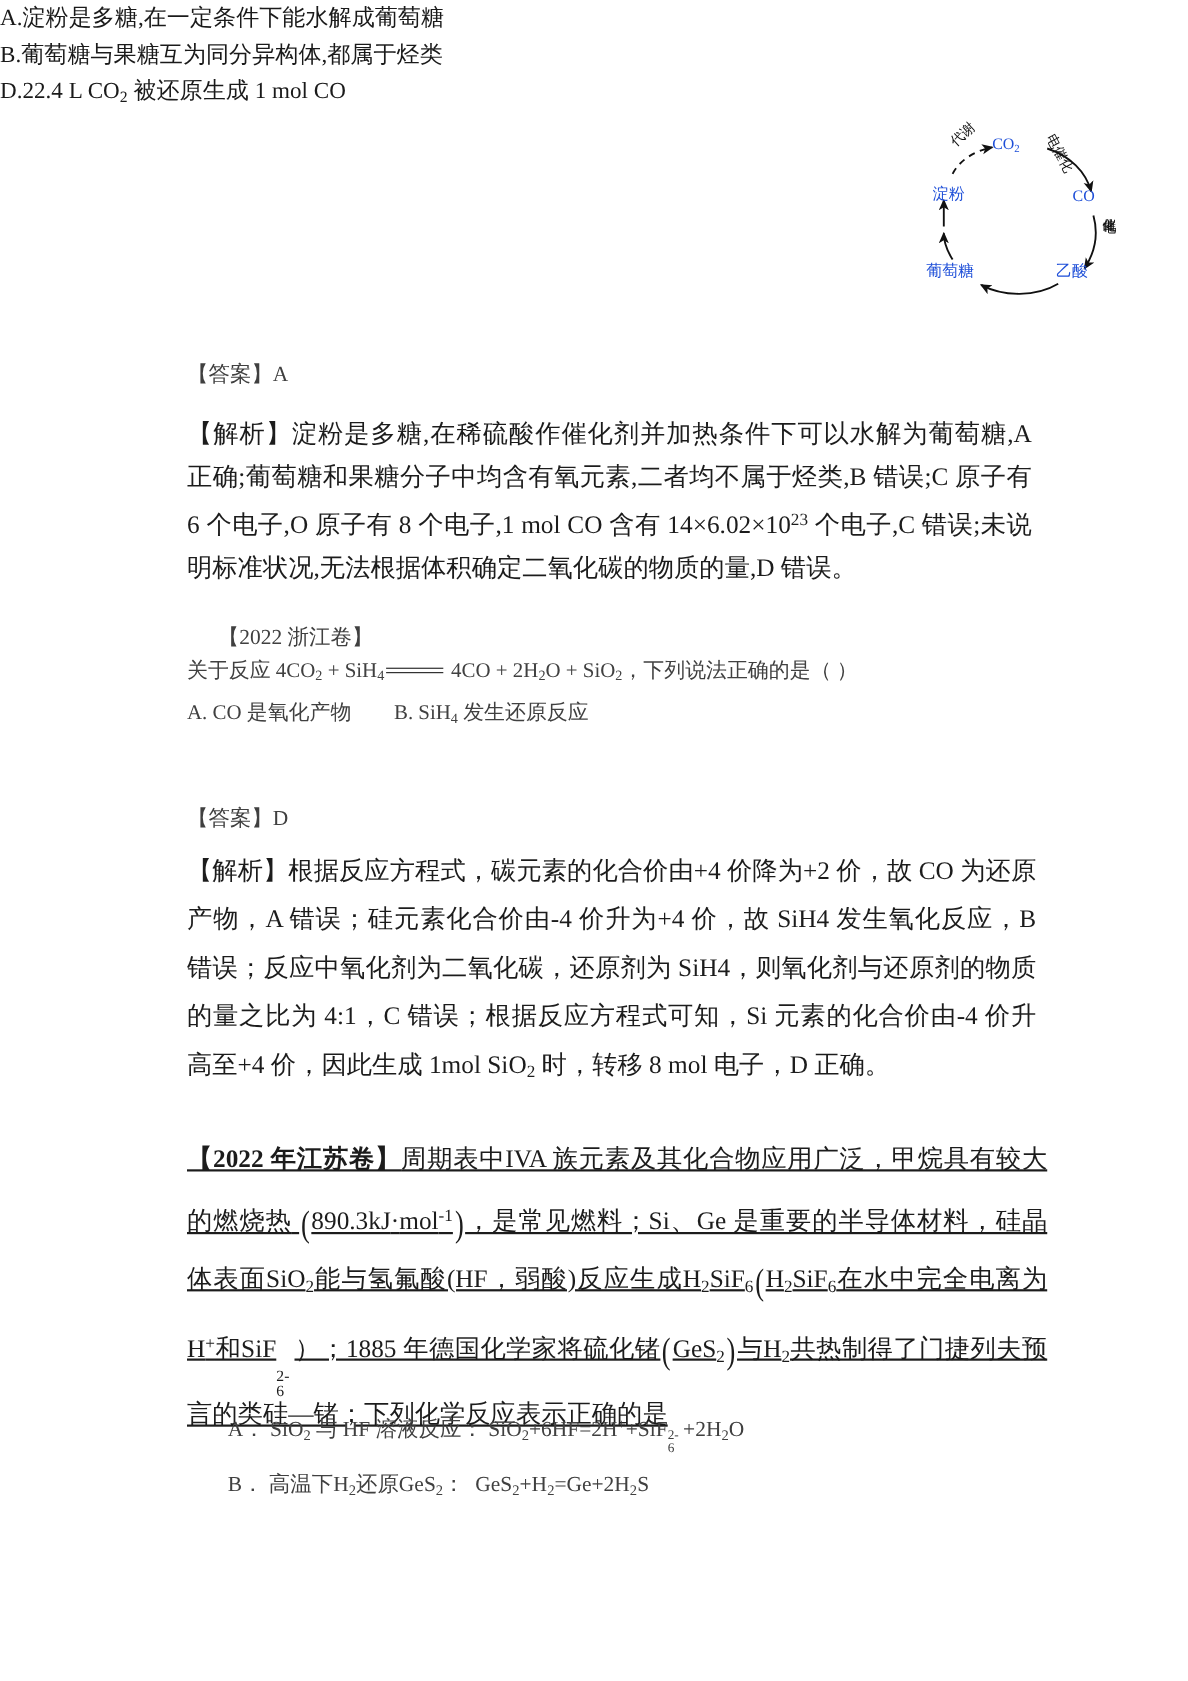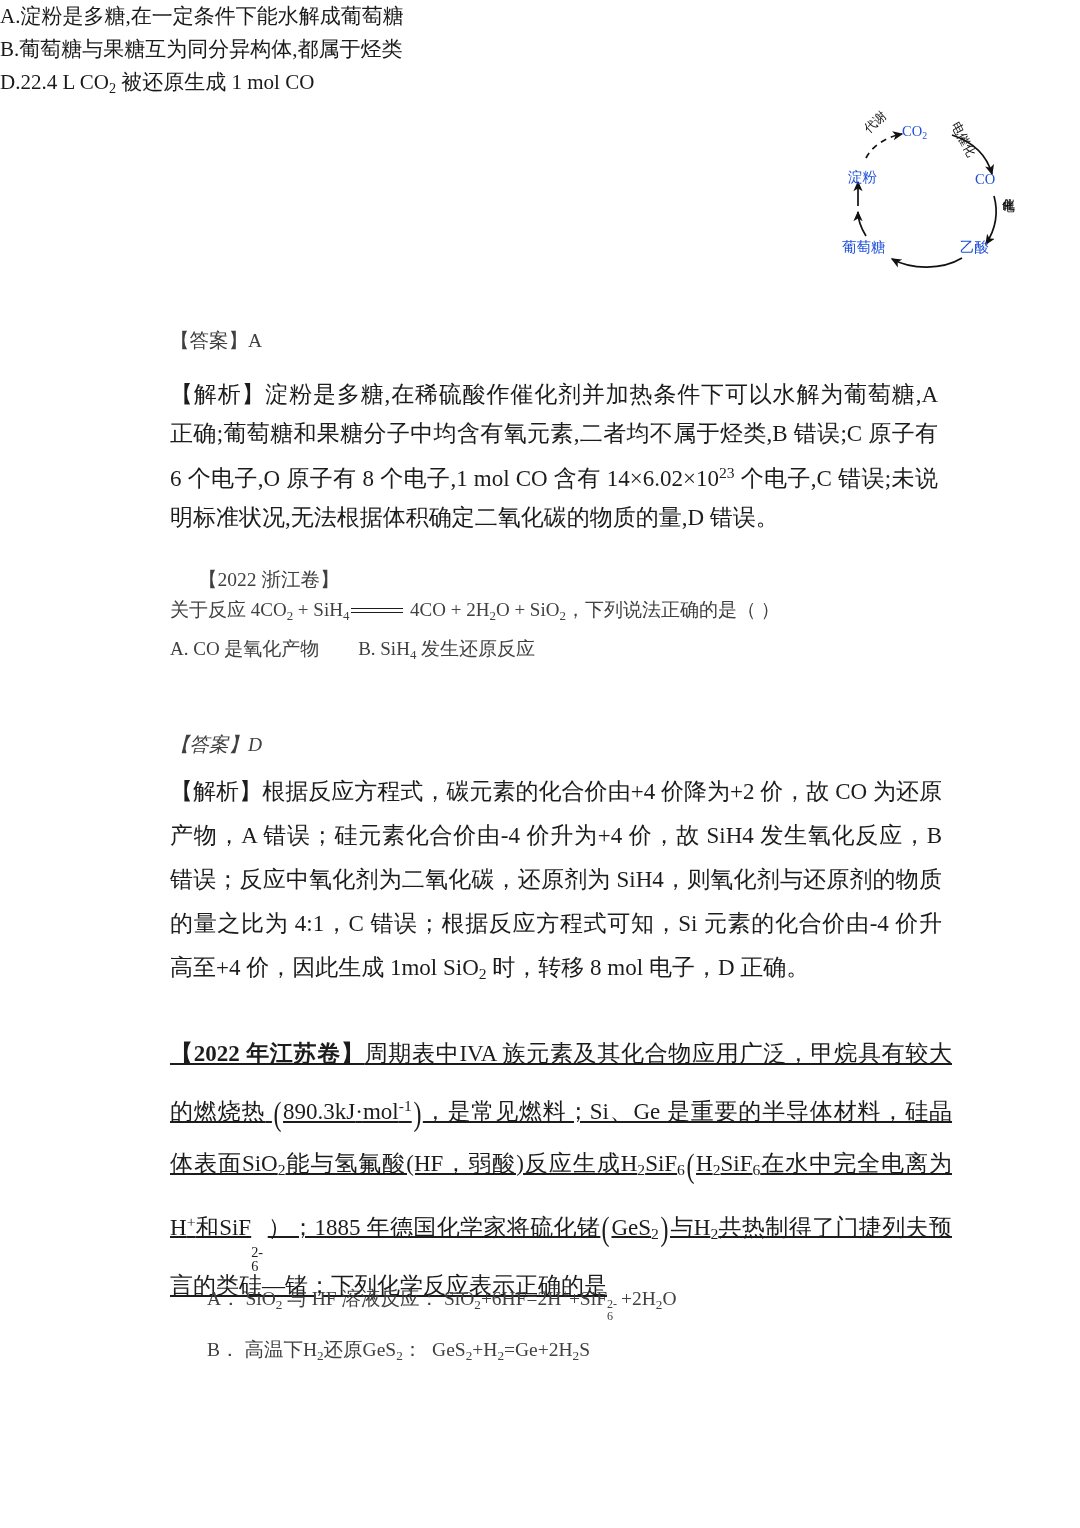--- a/index.html
+++ b/index.html
@@ -127,21 +127,21 @@
     letter-spacing: -1px;
   }
 
   
   #ans1       { left: 170px; top: 331px; font-size: 19.5px; }
   #exp1       { left: 170px; top: 375px; width: 768px; }
   #src-zj     { left: 170px; top: 570px; font-size: 19.5px; margin-left: 28px; }
   #zj-q       { left: 170px; top: 600px; font-size: 19px; }
   #zj-ab      { left: 170px; top: 639px; font-size: 19px; }
   #zj-cd      { left: 170px; top: 690px; font-size: 19px; }
-  #ans2       { left: 170px; top: 735px; font-size: 19.5px; font-style: italic; }
+  #ans2       { left: 170px; top: 735px; font-size: 19.5px; }
   #exp2       { left: 170px; top: 770px; width: 772px; line-height: 44px; }
   #js-block   { left: 170px; top: 1028px; width: 782px; line-height: 52px; text-decoration: underline; }
   #js-opt-a   { left: 207px; top: 1288px; font-size: 19.5px; }
   #js-opt-b   { left: 207px; top: 1340px; font-size: 19.5px; }
 </style>
 </head>
 <body>
 
 <div class="page">
 

